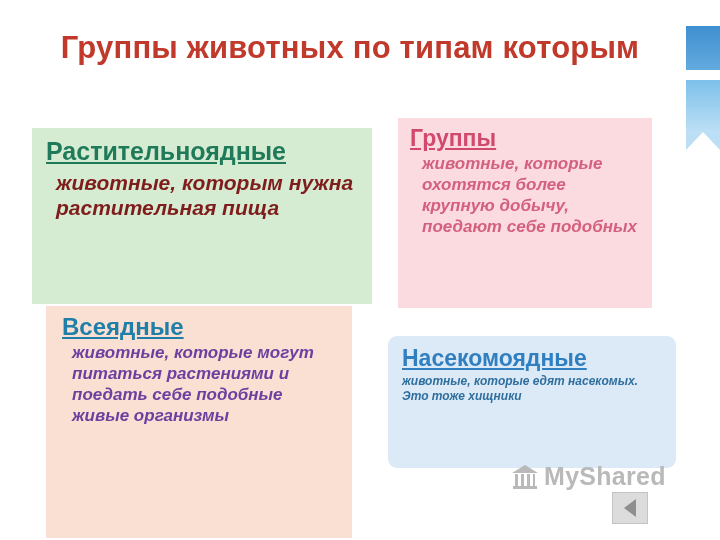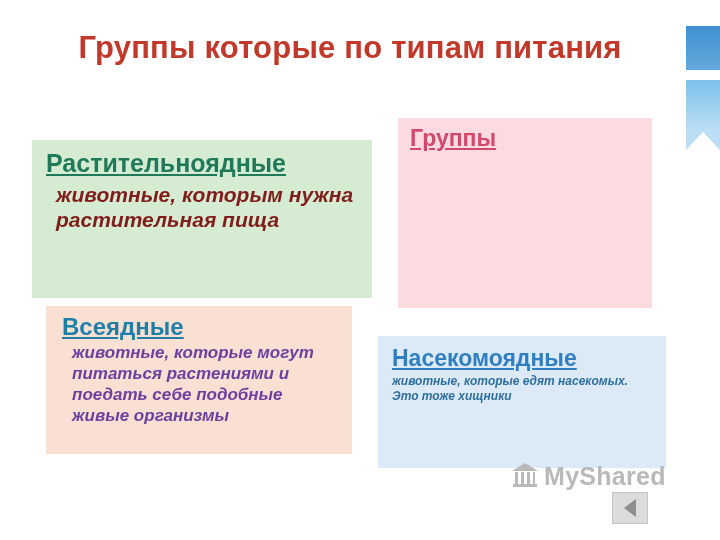--- a/index.html
+++ b/index.html
@@ -87,24 +87,23 @@
     font-style: italic;
     font-weight: bold;
     line-height: 1.22;
   }
 
   
   #card-herbivores {
     left: 32px;
     top: 128px;
     width: 340px;
-    height: 158px;
+    height: 176px;
     background: #d6ecd2;
     padding: 10px 12px 8px 14px;
-    margin-top: 12px;
   }
   #card-herbivores .head {
     color: #1f7a5a;
     font-size: 25px;
     margin-bottom: 4px;
   }
   #card-herbivores .body {
     color: #7f1d1d;
     font-size: 21px;
     padding-left: 10px;
@@ -128,61 +127,62 @@
     color: #d4607f;
     font-size: 17px;
     padding-left: 12px;
   }
 
   
   #card-omnivores {
     left: 46px;
     top: 306px;
     width: 306px;
-    height: 148px;
+    height: 232px;
     background: #fae0d2;
     padding: 8px 10px 8px 16px;
   }
   #card-omnivores .head {
     color: #1f7fa8;
     font-size: 24px;
     margin-bottom: 3px;
   }
   #card-omnivores .body {
     color: #6c3fa0;
     font-size: 17px;
     padding-left: 10px;
   }
 
   
   #card-insectivores {
-    left: 378px;
+    left: 388px;
     top: 336px;
     width: 288px;
     height: 132px;
     background: #dce9f6;
     padding: 10px 10px 8px 14px;
+    border-radius: 9px;
   }
   #card-insectivores .head {
     color: #2f7fc1;
     font-size: 23px;
     margin-bottom: 3px;
   }
   #card-insectivores .body {
     color: #2f6f9e;
     font-size: 12px;
   }
 
   
   .watermark {
     position: absolute;
     left: 512px;
     top: 462px;
     display: flex;
-    align-items: flex-start;
+    align-items: center;
     gap: 6px;
     color: #b9b9b9;
     font-size: 25px;
     font-weight: bold;
     letter-spacing: 0.3px;
   }
   .watermark .mark-icon {
     width: 26px;
     height: 26px;
     position: relative;
@@ -241,29 +241,30 @@
 
 <div class="slide">
 
   <div class="ribbon">
     <div class="band band-1"></div>
     <div class="band band-2"></div>
     <div class="band band-3"></div>
     <div class="tail"></div>
   </div>
 
-  <div class="title">Группы которые по типам питания</div>
+  <div class="title">Группы животных по типам которым</div>
 
   <div class="card" id="card-herbivores">
     <div class="head">Растительноядные</div>
     <div class="body">животные, которым нужна растительная пища</div>
   </div>
 
   <div class="card" id="card-predators">
     <div class="head">Группы</div>
+    <div class="body">животные, которые охотятся более крупную добычу, поедают себе подобных</div>
   </div>
 
   <div class="card" id="card-omnivores">
     <div class="head">Всеядные</div>
     <div class="body">животные, которые могут питаться растениями и поедать себе подобные живые организмы</div>
   </div>
 
   <div class="card" id="card-insectivores">
     <div class="head">Насекомоядные</div>
     <div class="body">животные, которые едят насекомых. Это тоже хищники</div>

